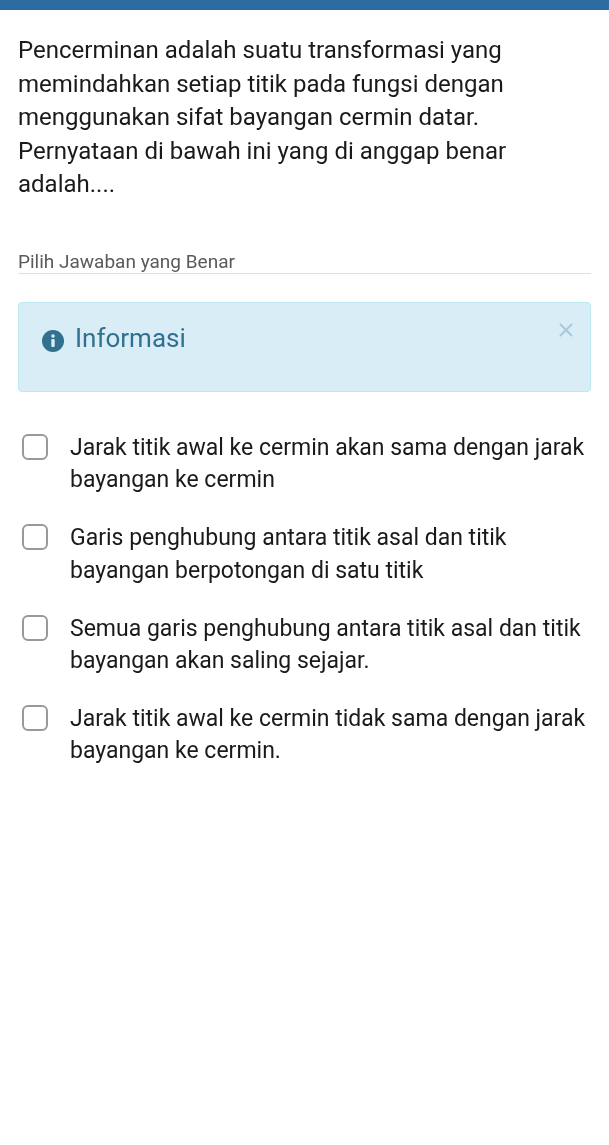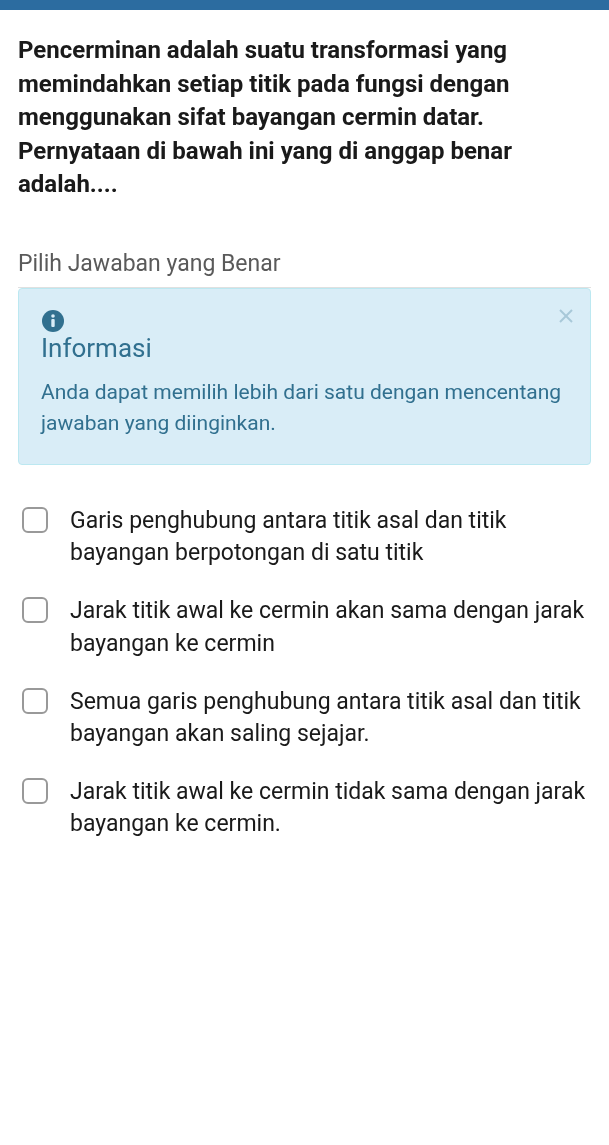--- a/index.html
+++ b/index.html
@@ -20,42 +20,41 @@
   width: 100%;
 }
 .content {
   padding: 24px 18px 0 18px;
 }
 .question-text {
   font-size: 24px;
   line-height: 1.4;
   color: #1a1a1a;
   margin-bottom: 48px;
-  font-weight: 700;
+  font-weight: 400;
 }
 .section-heading {
-  font-size: 23px;
+  font-size: 19px;
   color: #5a5a5a;
   font-weight: 400;
-  padding-bottom: 10px;
   border-bottom: 1px solid #e0e0e0;
+  margin-bottom: 28px;
 }
 .info-box {
   background: #d9edf7;
   border: 1px solid #bce8f1;
   border-radius: 4px;
   padding: 20px 22px 24px 22px;
   position: relative;
   margin-bottom: 40px;
 }
 .info-header {
   display: flex;
-  align-items: flex-start;
+  align-items: flex-end;
   margin-bottom: 14px;
-  flex-direction: column;
 }
 .info-icon {
   width: 24px;
   height: 24px;
   margin-right: 10px;
 }
 .info-title {
   font-size: 26px;
   color: #31708f;
   font-weight: 400;
@@ -120,33 +119,32 @@
         </svg>
       </span>
       <span class="info-title">Informasi</span>
     </div>
     <span class="info-close">
       <svg width="16" height="16" viewBox="0 0 16 16">
         <line x1="2" y1="2" x2="14" y2="14" stroke="#a8c8d8" stroke-width="2"></line>
         <line x1="14" y1="2" x2="2" y2="14" stroke="#a8c8d8" stroke-width="2"></line>
       </svg>
     </span>
-    <div class="info-body">Anda dapat memilih lebih dari satu dengan mencentang jawaban yang diinginkan.</div>
   </div>
 
   <div class="options">
 
     <label class="option-row">
       <span class="checkbox"></span>
-      <span class="option-text">Garis penghubung antara titik asal dan titik bayangan berpotongan di satu titik</span>
+      <span class="option-text">Jarak titik awal ke cermin akan sama dengan jarak bayangan ke cermin</span>
     </label>
 
     <label class="option-row">
       <span class="checkbox"></span>
-      <span class="option-text">Jarak titik awal ke cermin akan sama dengan jarak bayangan ke cermin</span>
+      <span class="option-text">Garis penghubung antara titik asal dan titik bayangan berpotongan di satu titik</span>
     </label>
 
 
     <label class="option-row">
       <span class="checkbox"></span>
       <span class="option-text">Semua garis penghubung antara titik asal  dan titik bayangan akan saling sejajar.</span>
     </label>
 
     <label class="option-row">
       <span class="checkbox"></span>

